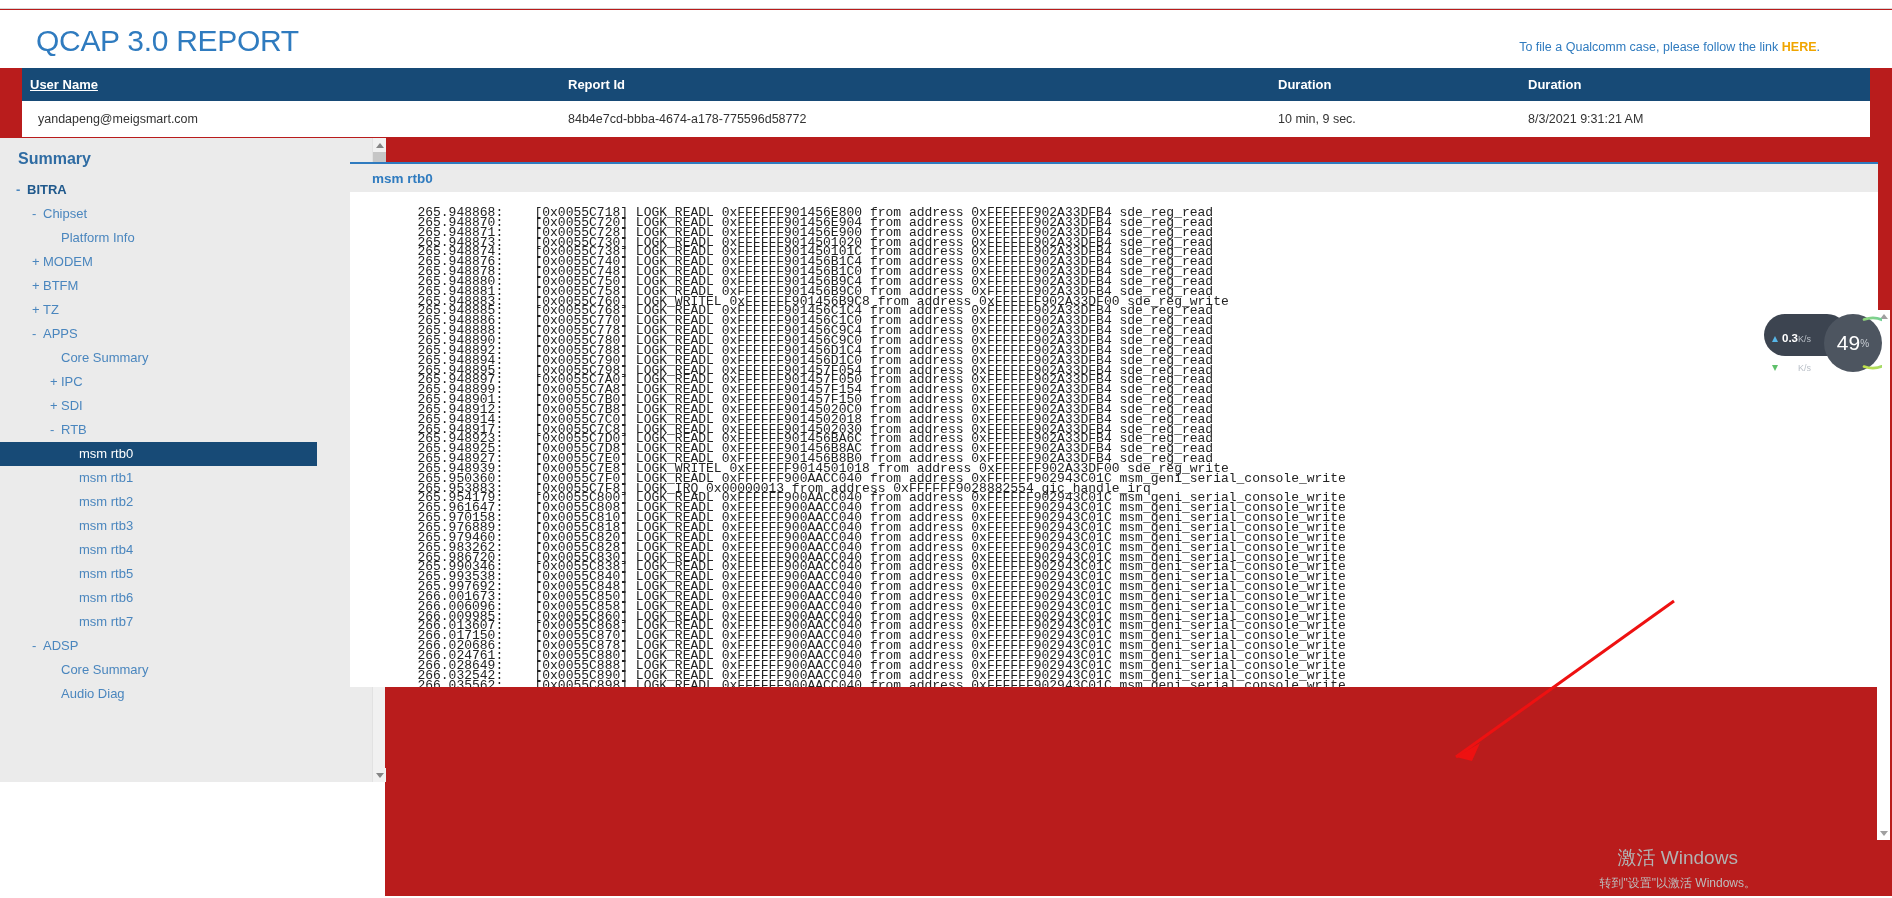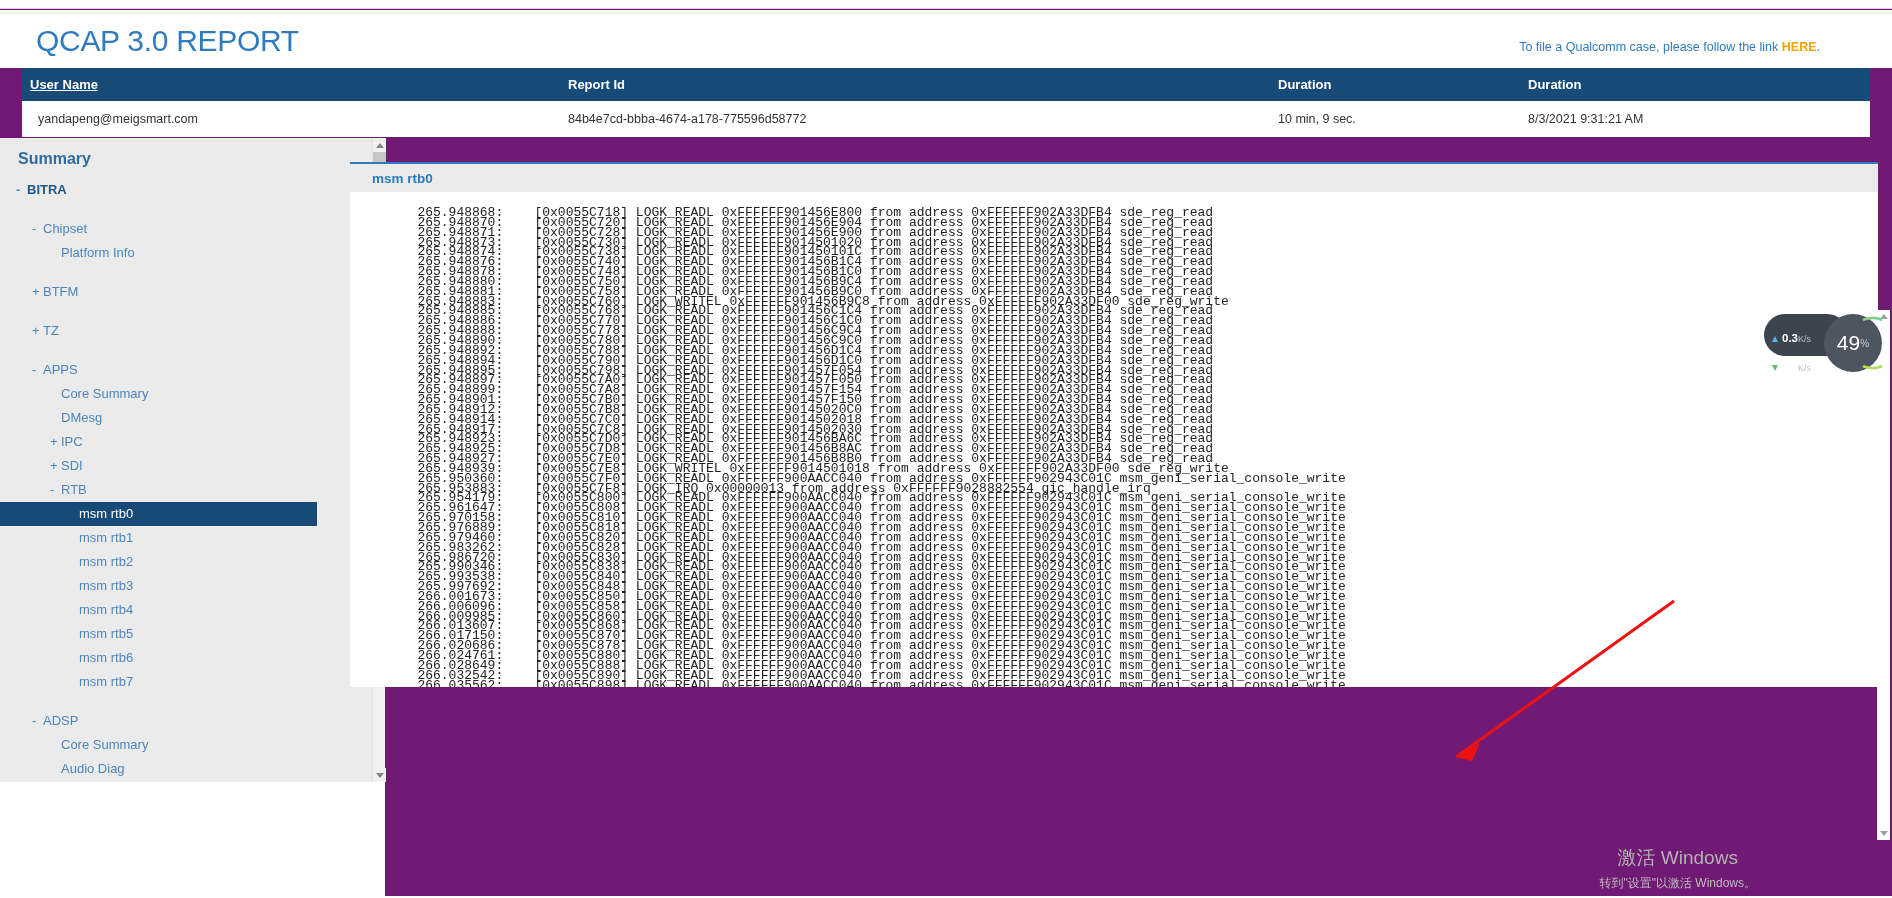--- a/index.html
+++ b/index.html
@@ -7,21 +7,21 @@
   html, body {
     margin: 0; padding: 0;
     width: 1892px; height: 898px;
     background: #ffffff;
     font-family: "Liberation Sans", sans-serif;
     overflow: hidden;
   }
   .page {
     position: relative;
     width: 1892px; height: 898px;
-    background: #701a75;
+    background: #b91c1c;
   }
 
   
   .chrome-strip {
     position: absolute; top: 0; left: 0;
     width: 1892px; height: 9px;
     background: #ffffff;
     border-bottom: 1px solid #d6d6d6;
   }
   .chrome-tabline {
@@ -123,21 +123,21 @@
     line-height: 24px;
     white-space: nowrap;
     cursor: pointer;
   }
   .tree-item .tk {
     display: inline-block;
     width: 11px;
     color: #4a86be;
   }
   .tree-item.lvl0 { padding-left: 16px; font-weight: bold; color: #20598c; }
-  .tree-item.lvl1 { padding-left: 32px; margin-top: 15px; }
+  .tree-item.lvl1 { padding-left: 32px; }
   .tree-item.lvl2 { padding-left: 50px; }
   .tree-item.lvl3 { padding-left: 50px; }
   .tree-item.lvl4 { padding-left: 68px; }
   .tree-item.selected {
     background: #174a76;
     color: #ffffff;
     font-weight: normal;
     width: 317px;
     margin-left: 0;
   }
@@ -330,25 +330,25 @@
   <div class="body-area">
 
     <div class="sidebar">
       <div class="sidebar-inner">
         <div class="tree">
           <div class="tree-title">Summary</div>
           <div id="tree-items">
               <div class="tree-item lvl0"><span class="tk">-</span><span>BITRA</span></div>
               <div class="tree-item lvl1"><span class="tk">-</span><span>Chipset</span></div>
               <div class="tree-item lvl2"><span class="tk"></span><span>Platform Info</span></div>
+              <div class="tree-item lvl1"><span class="tk">+</span><span>MODEM</span></div>
               <div class="tree-item lvl1"><span class="tk">+</span><span>BTFM</span></div>
               <div class="tree-item lvl1"><span class="tk">+</span><span>TZ</span></div>
               <div class="tree-item lvl1"><span class="tk">-</span><span>APPS</span></div>
               <div class="tree-item lvl2"><span class="tk"></span><span>Core Summary</span></div>
-              <div class="tree-item lvl2"><span class="tk"></span><span>DMesg</span></div>
               <div class="tree-item lvl3"><span class="tk">+</span><span>IPC</span></div>
               <div class="tree-item lvl3"><span class="tk">+</span><span>SDI</span></div>
               <div class="tree-item lvl3"><span class="tk">-</span><span>RTB</span></div>
               <div class="tree-item lvl4 selected"><span class="tk"></span><span>msm rtb0</span></div>
               <div class="tree-item lvl4"><span class="tk"></span><span>msm rtb1</span></div>
               <div class="tree-item lvl4"><span class="tk"></span><span>msm rtb2</span></div>
               <div class="tree-item lvl4"><span class="tk"></span><span>msm rtb3</span></div>
               <div class="tree-item lvl4"><span class="tk"></span><span>msm rtb4</span></div>
               <div class="tree-item lvl4"><span class="tk"></span><span>msm rtb5</span></div>
               <div class="tree-item lvl4"><span class="tk"></span><span>msm rtb6</span></div>

